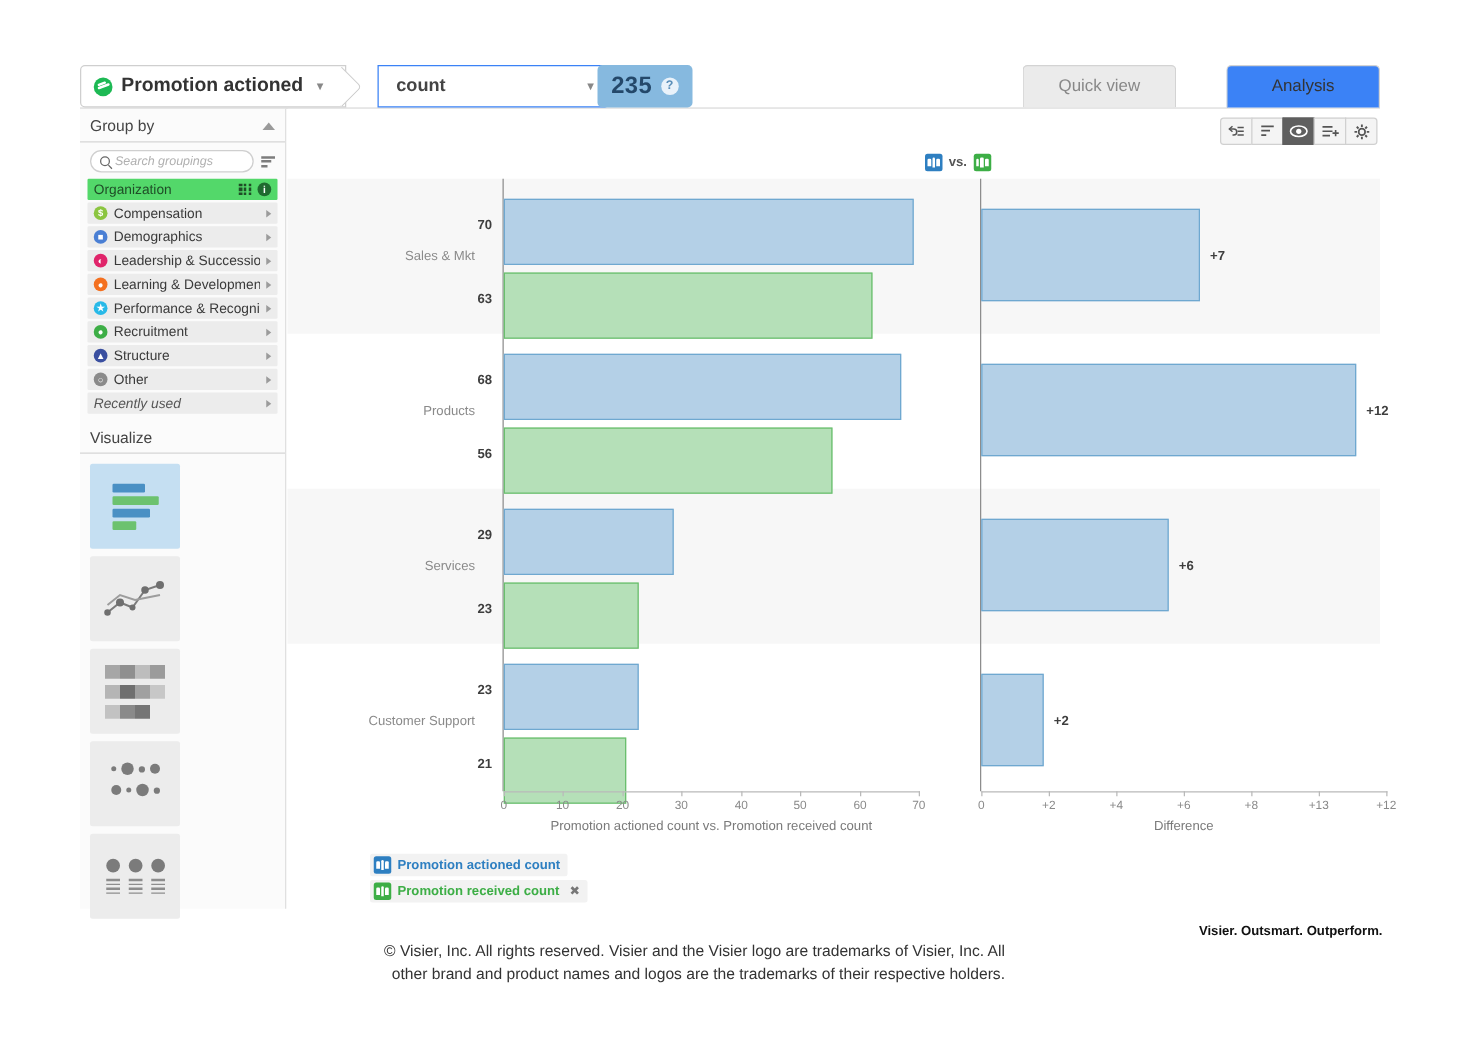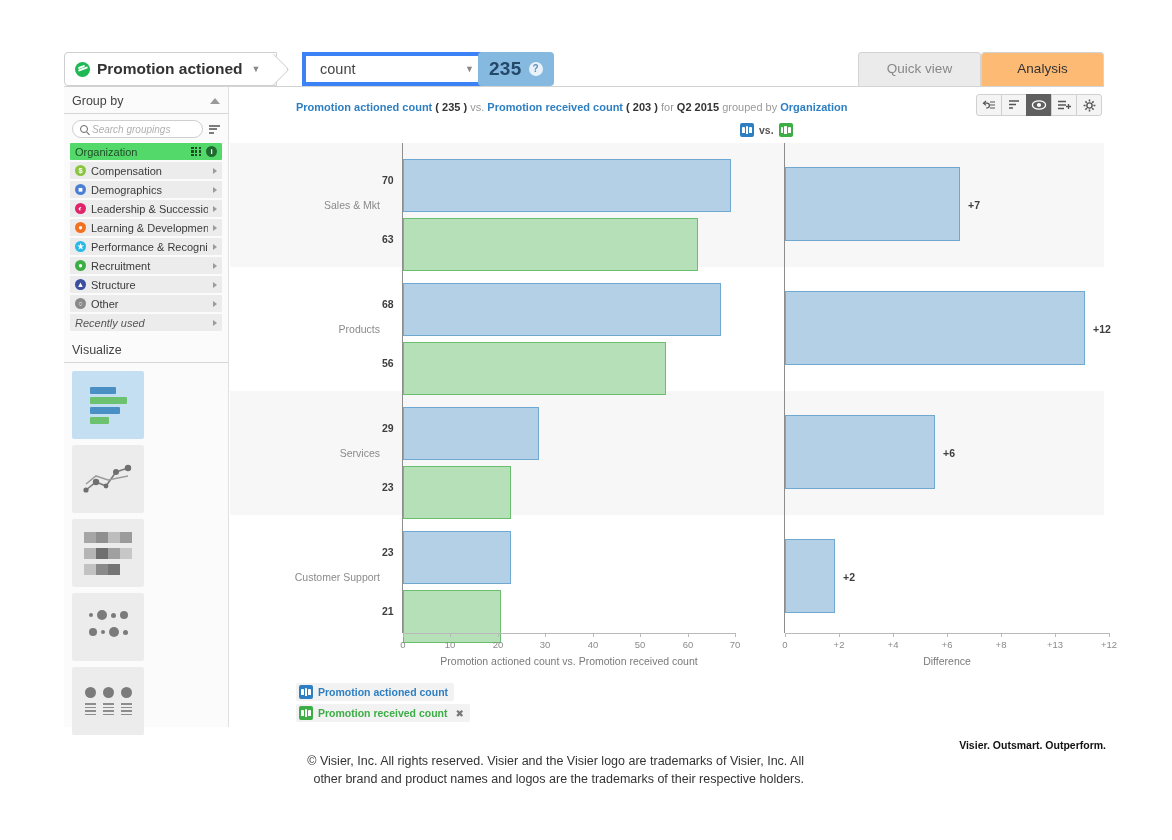--- a/index.html
+++ b/index.html
@@ -38,23 +38,23 @@
     background:#fff; transform: rotate(-20deg); border-radius:2px;
   }
   .mini-ico::after{
     content:""; position:absolute; left:2.5px; top:4px; width:7px; height:2.2px;
     background:#fff; transform: rotate(-20deg); border-radius:2px;
   }
   .caret-sm { font-size: 9px; color: #888; margin-left: 2px; }
 
   .pill-agg {
     position: absolute; left: 238px; top: 0; height: 34px; width: 186px;
-    background: #fff; border: 4px solid #3b82f6; border-radius: 0 4px 4px 0;
+    background: #fff; border: 1px solid #3b82f6; border-radius: 0 4px 4px 0;
     display: flex; align-items: center; padding: 0 10px 0 14px;
-    font-size: 14.5px; color: #444; z-index: 3;
+    font-size: 14.5px; color: #444; z-index: 3; font-weight: bold;
   }
   .pill-agg .lbl { flex: 1; }
   .pill-value {
     position: absolute; left: 414px; top: 0; height: 34px;
     background: #86b9df; border-radius: 4px;
     display: flex; align-items: center; gap: 7px; padding: 0 11px;
     z-index: 5;
   }
   .pill-value .num { font-size: 19px; font-weight: bold; color: #24486a; letter-spacing: .3px; }
   .q-badge {
@@ -64,21 +64,21 @@
   }
 
   
   .tabs { position: absolute; right: 68px; top: 52px; display: flex; align-items: flex-end; }
   .tab {
     width: 123px; height: 34px; line-height: 32px; text-align: center;
     font-size: 13.5px; border: 1px solid #d3d3d3; border-bottom: none;
     border-radius: 4px 4px 0 0;
   }
   .tab.inactive { background: #ebebeb; color: #888; }
-  .tab.active { background: #fdba74; color: #333; position: relative; z-index: 2; }
+  .tab.active { background: #3b82f6; color: #333; position: relative; z-index: 2; margin-left: 40px; }
 
   
   .frame {
     position: absolute; left: 64px; top: 86px; width: 1040px; height: 640px;
     border-top: 1px solid #d3d3d3; background: #fff;
   }
 
   
   .sidebar { position: absolute; left: 0; top: 0; width: 165px; height: 640px;
              background: #fbfbfb; border-right: 1px solid #e0e0e0; }
@@ -394,31 +394,20 @@
                   <i></i>
                 </span>
             </span>
           </span>
         </div>
       </div>
     </div>
 
     <div class="main">
 
-      <div class="crumb">
-        <b>Promotion actioned count</b>
-        <span class="d">( 235 )</span>
-        <span class="g">vs.</span>
-        <b>Promotion received count</b>
-        <span class="d">( 203 )</span>
-        <span class="g">for</span>
-        <span class="d">Q2 2015</span>
-        <span class="g">grouped by</span>
-        <b>Organization</b>
-      </div>
 
       <div class="tools">
         <div class="tbtn">
           <svg width="14" height="12" viewBox="0 0 14 12">
               <path d="M4 2 L1.5 4.2 L4 6.4" fill="none" stroke="#555" stroke-width="1.2"></path>
               <path d="M1.5 4.2 H5 a2.4 2.4 0 0 1 0 4.8 H4" fill="none" stroke="#555" stroke-width="1.2"></path>
               <g stroke="#555" stroke-width="1.2">
                 <path d="M8 3h5M8 6h5M8 9h5"></path>
               </g>
             </svg>

